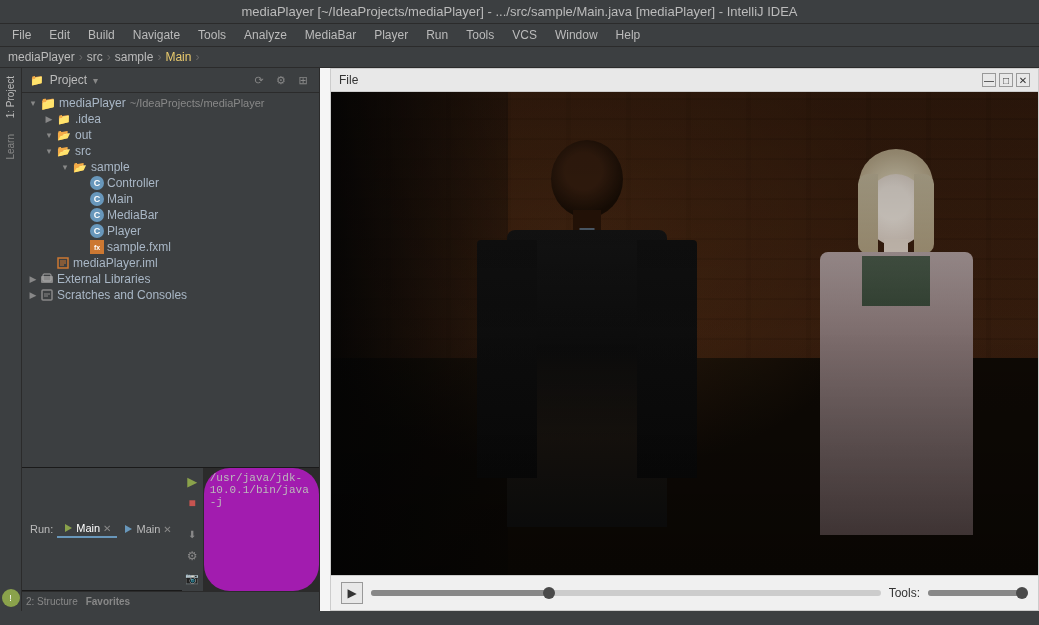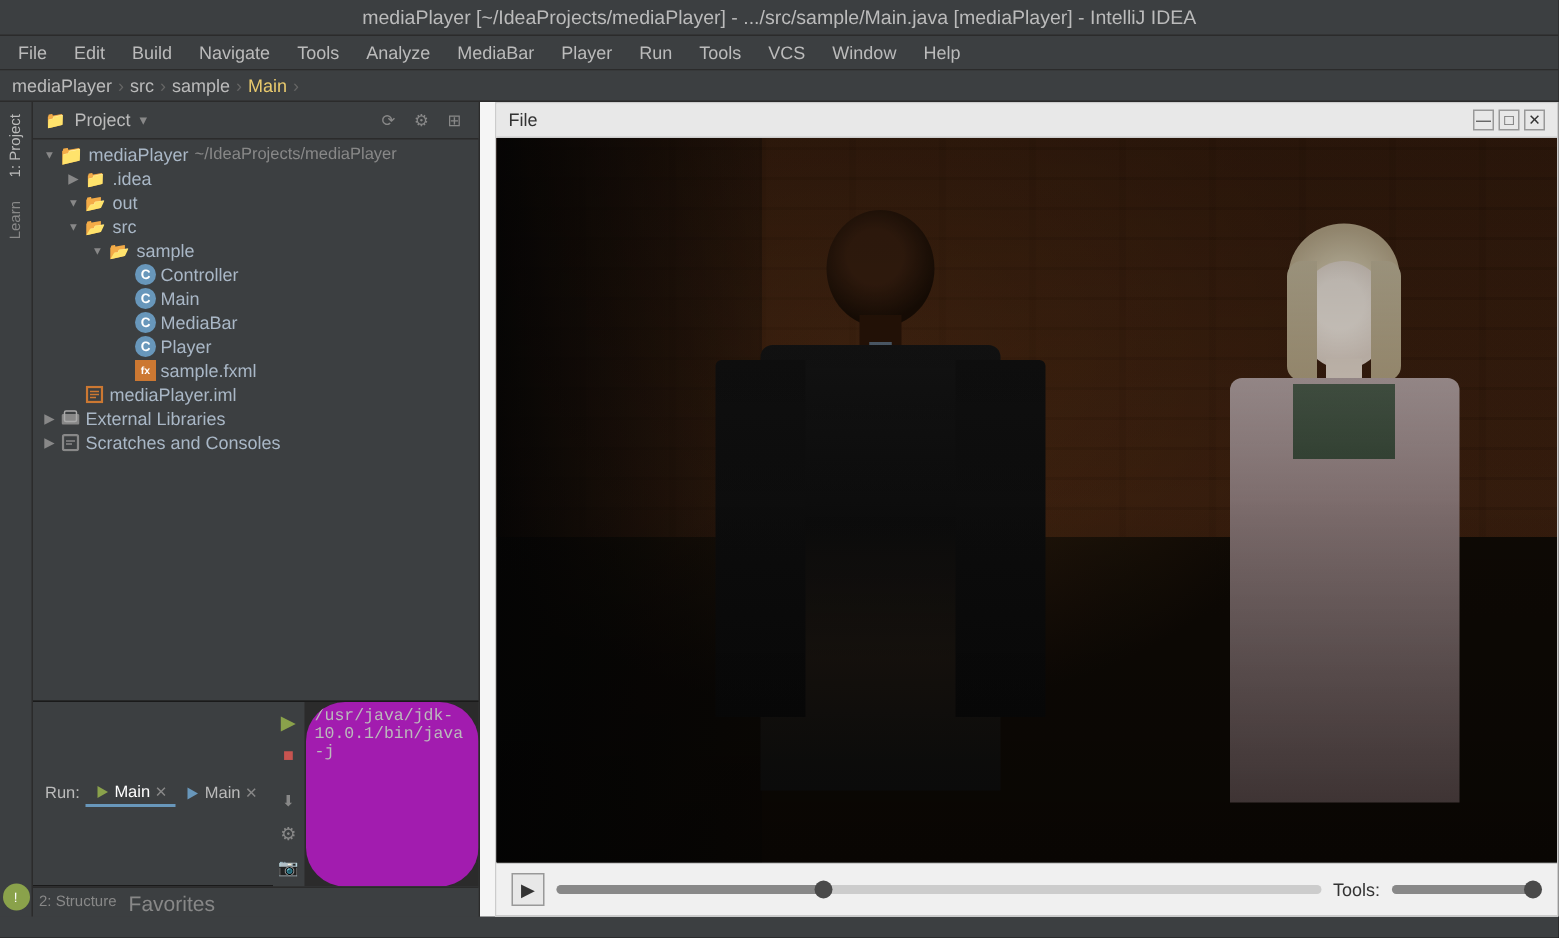--- a/index.html
+++ b/index.html
@@ -342,21 +342,21 @@
 
         <div style="flex:1;padding:4px 6px;font-size:11px;color:#bbbbbb;font-family:'Courier New',monospace;overflow:hidden;background:#a21caf;border-radius:26px;">
           <span>/usr/java/jdk-10.0.1/bin/java -j</span>
         </div>
       </div>
 
     </div>
 
     <div style="height:20px;background:#3c3f41;border-top:1px solid #2b2b2b;display:flex;align-items:center;padding:0 4px;gap:8px;">
       <span style="font-size:10px;color:#888;cursor:pointer;">2: Structure</span>
-      <span style="font-size:14px;color:#888;cursor:pointer;">Favorites</span>
+      <span style="font-size:10px;color:#888;cursor:pointer;font-weight:bold;">Favorites</span>
     </div>
   </div>
 
   <div id="content-area" style="flex:1;display:flex;flex-direction:column;position:relative;background:#f5f5f5;">
 
     <div id="floating-window" style="position:absolute;top:0;left:10px;right:0;bottom:0;background:#f5f5f5;border:1px solid #cccccc;display:flex;flex-direction:column;z-index:10;">
 
       <div style="display:flex;align-items:center;justify-content:space-between;padding:4px 8px;background:#e8e8e8;border-bottom:1px solid #cccccc;font-size:12px;color:#333;">
         <span>File</span>
         <div style="display:flex;gap:3px;">

